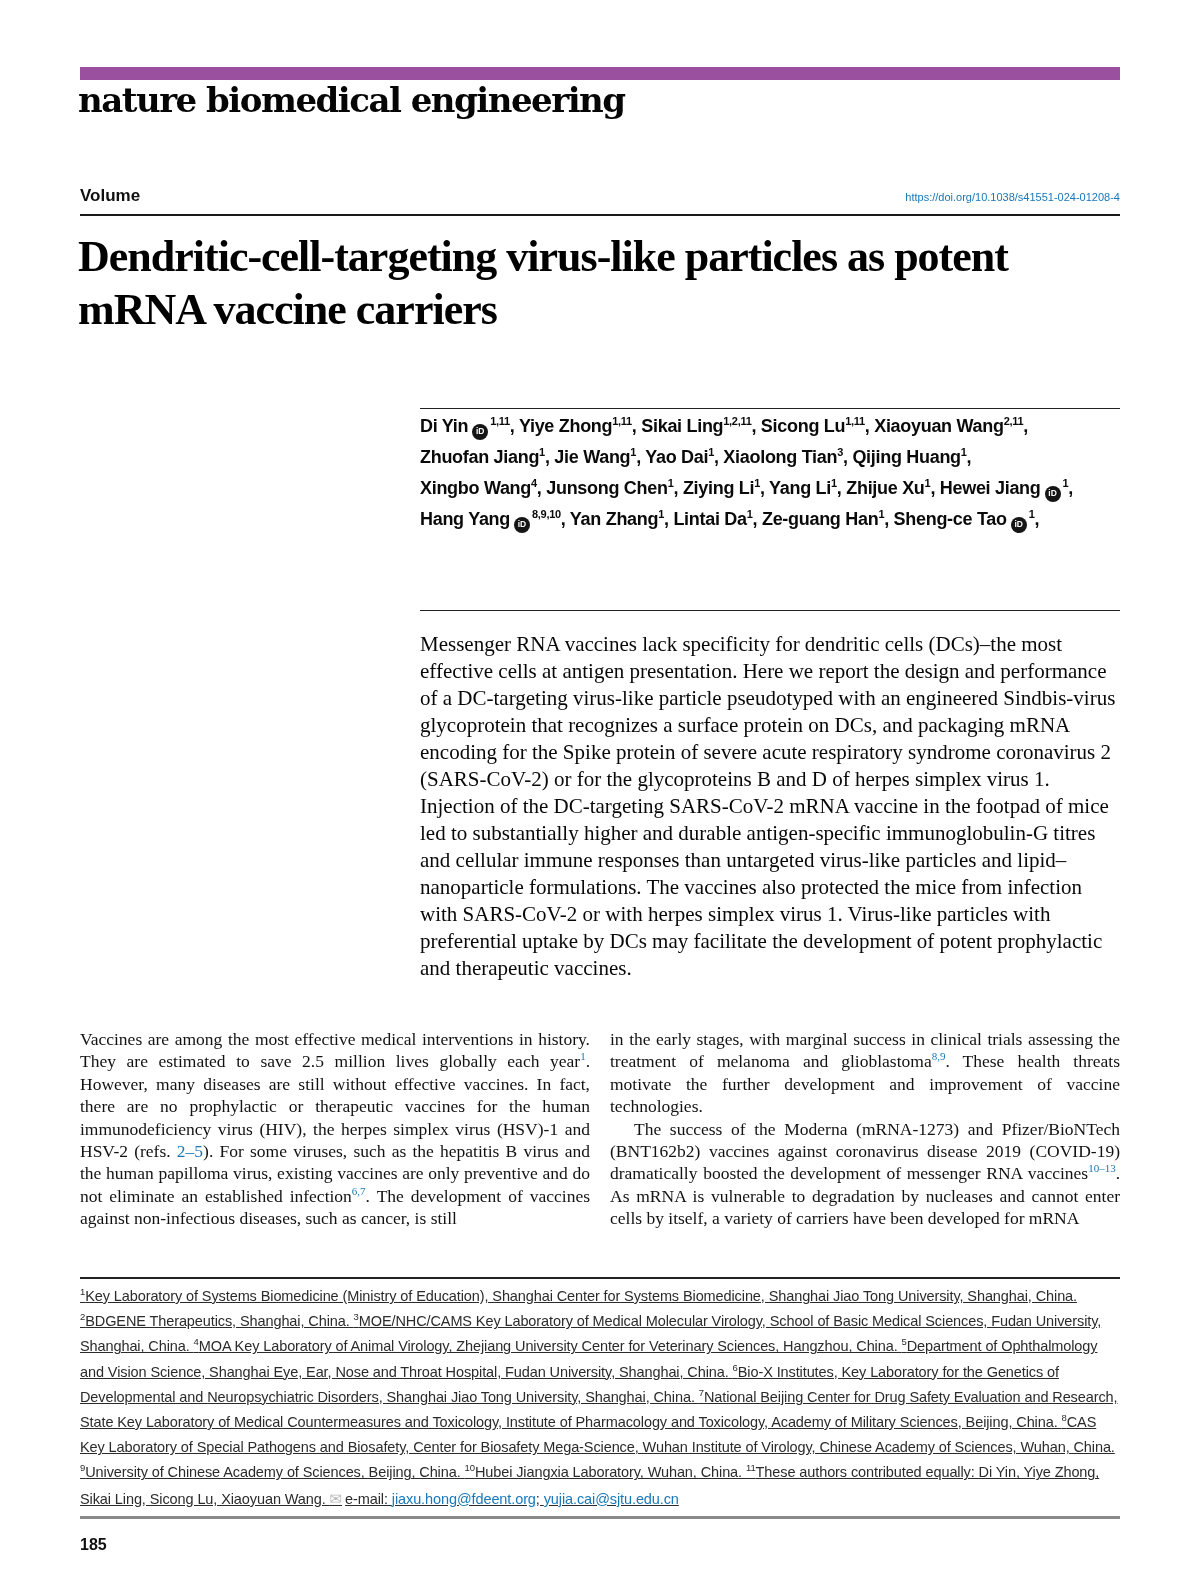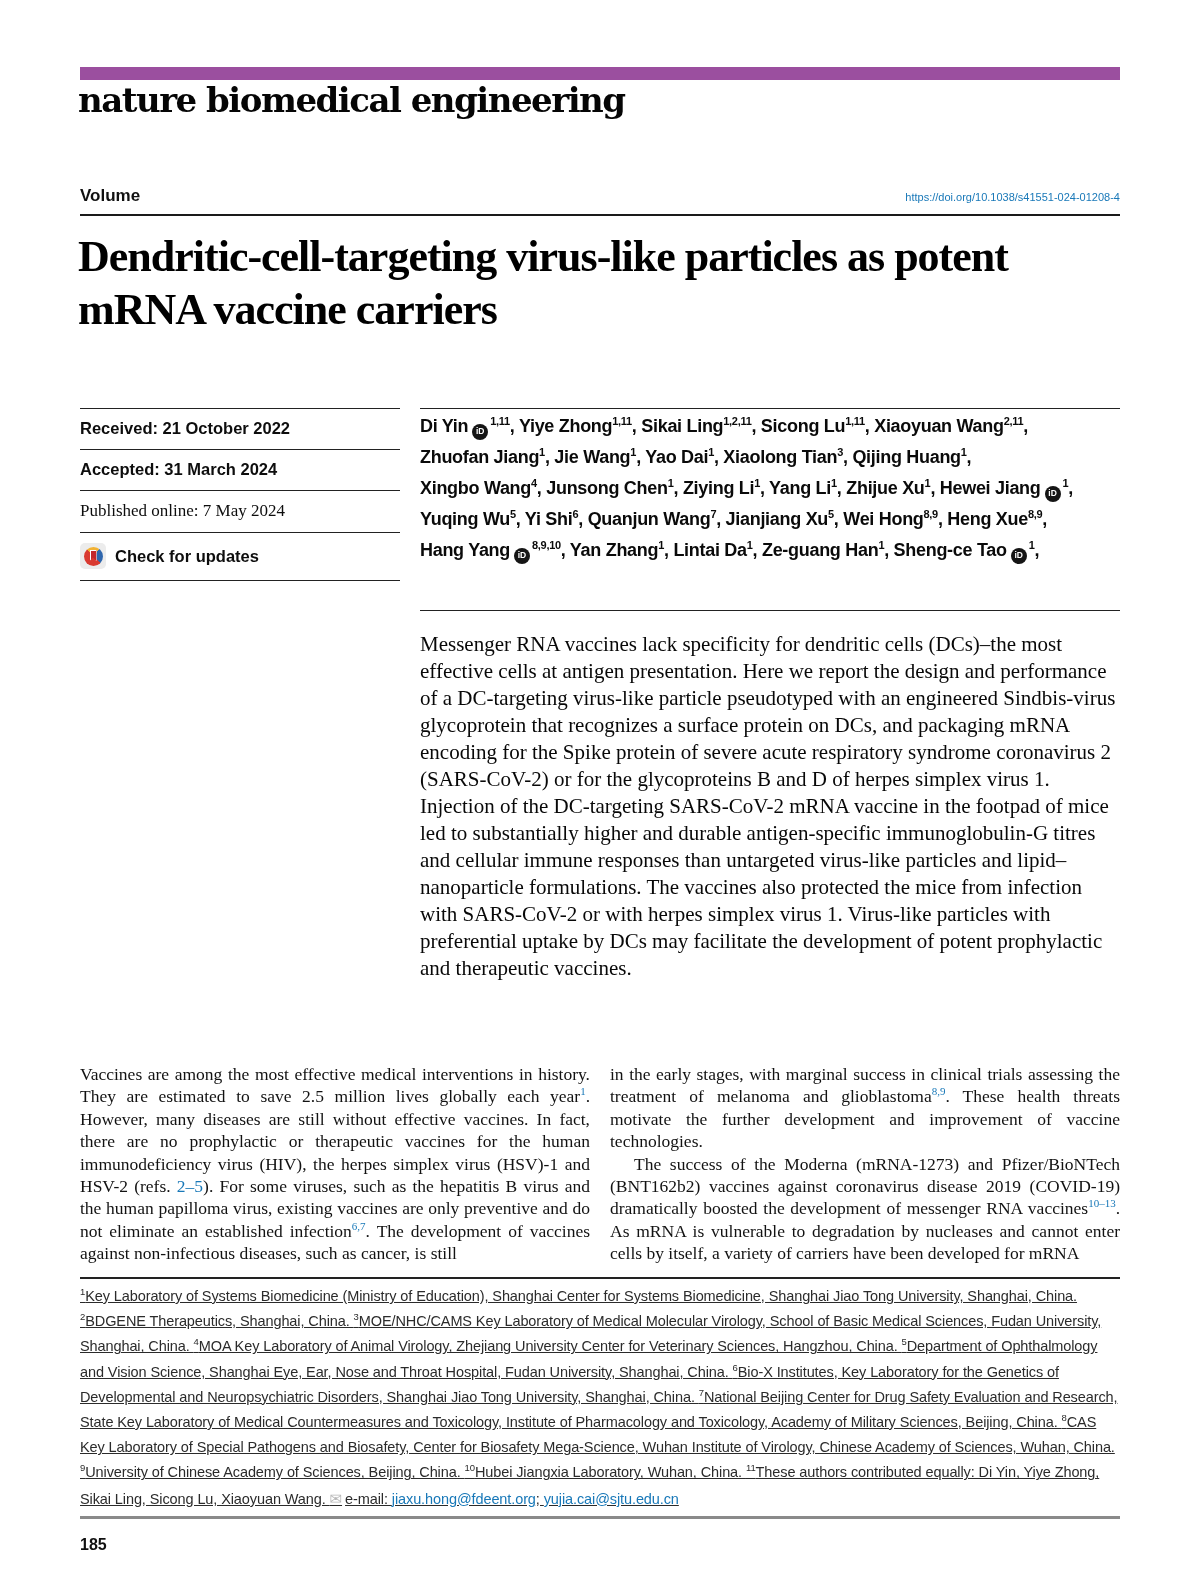--- a/index.html
+++ b/index.html
@@ -48,21 +48,21 @@
     font-family:"Liberation Sans",sans-serif;letter-spacing:0;
   }
   .mailico{color:#c9c9c9;font-size:17px;margin-left:4px;font-weight:normal;}
   
   .abstract{
     position:absolute;left:420px;top:610px;width:700px;border-top:1.5px solid #222;padding-top:20px;
     font-family:"Liberation Serif",serif;font-size:21px;line-height:27px;color:#080808;
   }
   
   .bodycol{
-    position:absolute;top:1063px;width:510px;
+    position:absolute;top:1028px;width:510px;
     font-family:"Liberation Serif",serif;font-size:17.5px;line-height:22.4px;color:#121212;
     text-align:justify;
   }
   .bodycol.left{left:80px;}
   .bodycol.right{left:610px;}
   .bodycol sup{color:var(--link);font-size:11px;}
   .bodycol .lnk{color:var(--link);}
   .bodycol .indent{text-indent:24px;}
   
   .rule-foot{position:absolute;left:80px;top:1277px;width:1040px;height:1.5px;background:#222;}
@@ -91,38 +91,25 @@
   <div class="journal-name">nature biomedical engineering</div>
 
   <div class="article-row">
     <span class="article-label">Volume</span>
     <a class="doi-link" href="#">https://doi.org/10.1038/s41551-024-01208-4</a>
   </div>
   <div class="rule-article"></div>
 
   <h1 class="paper-title">Dendritic-cell-targeting virus-like particles as potent mRNA vaccine carriers</h1>
 
-  <div class="dates-box">
-    <div class="date-row">Received: 21 October 2022</div>
-    <div class="date-row">Accepted: 31 March 2024</div>
-    <div class="date-row serif">Published online: 7 May 2024</div>
-    <div class="date-row check-row">
-      <span class="cm-box">
-        <span class="cm-circle"></span>
-          <span class="cm-mark"></span>
-      </span>
-      <span>Check for updates</span>
-    </div>
-  </div>
 
   <div class="author-block">
       <div>Di Yin<span class="orcid">iD</span><sup>1,11</sup>, Yiye Zhong<sup>1,11</sup>, Sikai Ling<sup>1,2,11</sup>, Sicong Lu<sup>1,11</sup>, Xiaoyuan Wang<sup>2,11</sup>,</div>
       <div>Zhuofan Jiang<sup>1</sup>, Jie Wang<sup>1</sup>, Yao Dai<sup>1</sup>, Xiaolong Tian<sup>3</sup>, Qijing Huang<sup>1</sup>,</div>
       <div>Xingbo Wang<sup>4</sup>, Junsong Chen<sup>1</sup>, Ziying Li<sup>1</sup>, Yang Li<sup>1</sup>, Zhijue Xu<sup>1</sup>, Hewei Jiang<span class="orcid">iD</span><sup>1</sup>,</div>
-      <div>Yuqing Wu<sup>5</sup>, Yi Shi<sup>6</sup>, Quanjun Wang<sup>7</sup>, Jianjiang Xu<sup>5</sup>, Wei Hong<sup>8,9</sup>, Heng Xue<sup>8,9</sup>,</div>
       <div>Hang Yang<span class="orcid">iD</span><sup>8,9,10</sup>, Yan Zhang<sup>1</sup>, Lintai Da<sup>1</sup>, Ze-guang Han<sup>1</sup>, Sheng-ce Tao<span class="orcid">iD</span><sup>1</sup>,</div>
     </div>
 
   <div class="abstract">Messenger RNA vaccines lack specificity for dendritic cells (DCs)–the most effective cells at antigen presentation. Here we report the design and performance of a DC-targeting virus-like particle pseudotyped with an engineered Sindbis-virus glycoprotein that recognizes a surface protein on DCs, and packaging mRNA encoding for the Spike protein of severe acute respiratory syndrome coronavirus 2 (SARS-CoV-2) or for the glycoproteins B and D of herpes simplex virus 1. Injection of the DC-targeting SARS-CoV-2 mRNA vaccine in the footpad of mice led to substantially higher and durable antigen-specific immunoglobulin-G titres and cellular immune responses than untargeted virus-like particles and lipid–nanoparticle formulations. The vaccines also protected the mice from infection with SARS-CoV-2 or with herpes simplex virus 1. Virus-like particles with preferential uptake by DCs may facilitate the development of potent prophylactic and therapeutic vaccines.</div>
 
   <div class="bodycol left">
       <div>Vaccines are among the most effective medical interventions in history. They are estimated to save 2.5 million lives globally each year<sup>1</sup>. However, many diseases are still without effective vaccines. In fact, there are no prophylactic or therapeutic vaccines for the human immunodeficiency virus (HIV), the herpes simplex virus (HSV)-1 and HSV-2 (refs. <span class="lnk">2–5</span>). For some viruses, such as the hepatitis B virus and the human papilloma virus, existing vaccines are only preventive and do not eliminate an established infection<sup>6,7</sup>. The development of vaccines against non-infectious diseases, such as cancer, is still</div>
     </div>
   <div class="bodycol right">
       <div>in the early stages, with marginal success in clinical trials assessing the treatment of melanoma and glioblastoma<sup>8,9</sup>. These health threats motivate the further development and improvement of vaccine technologies.</div>

